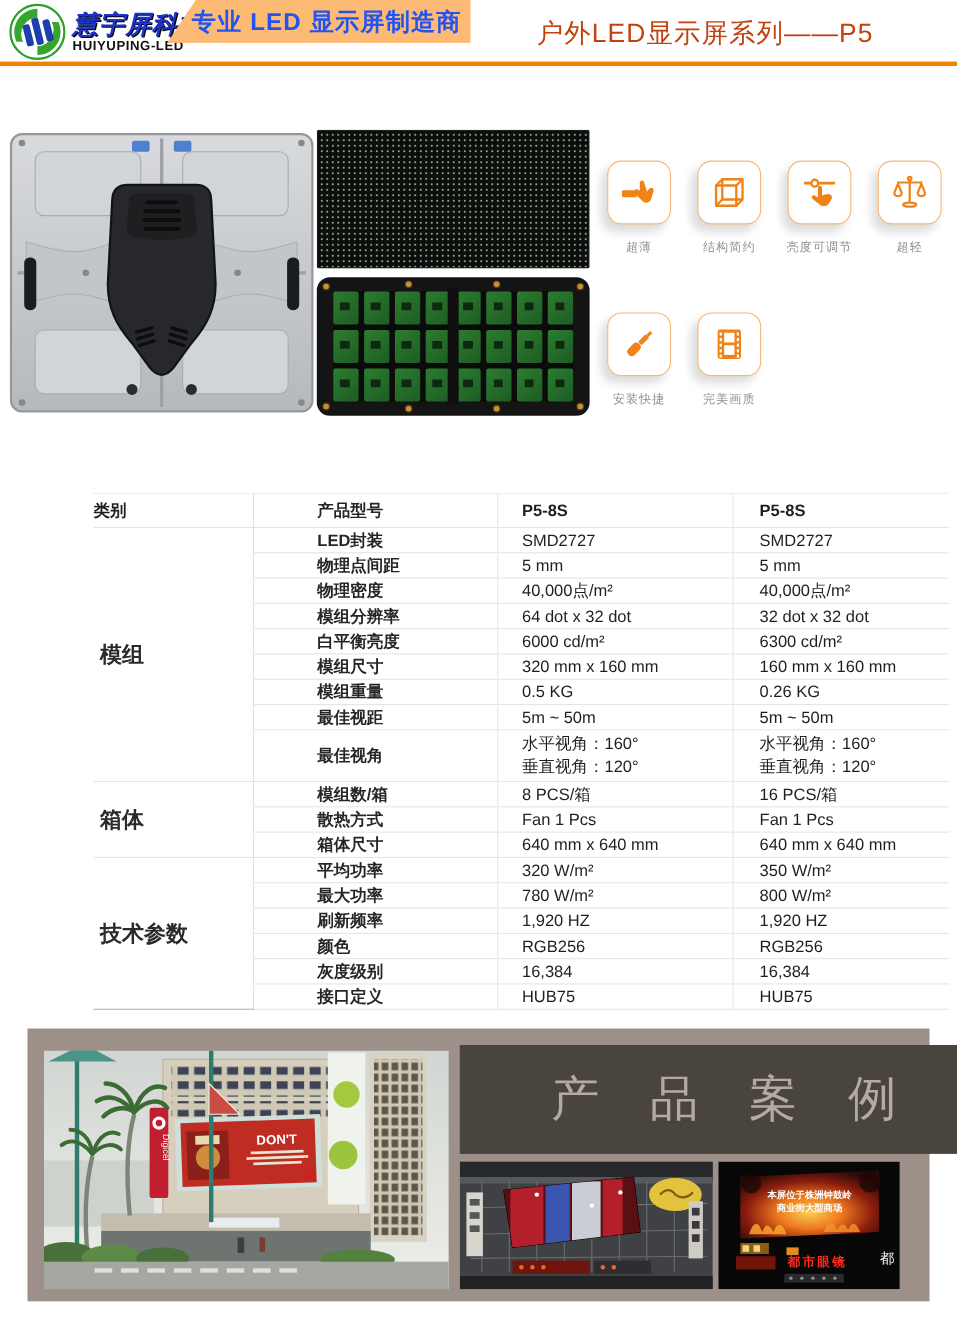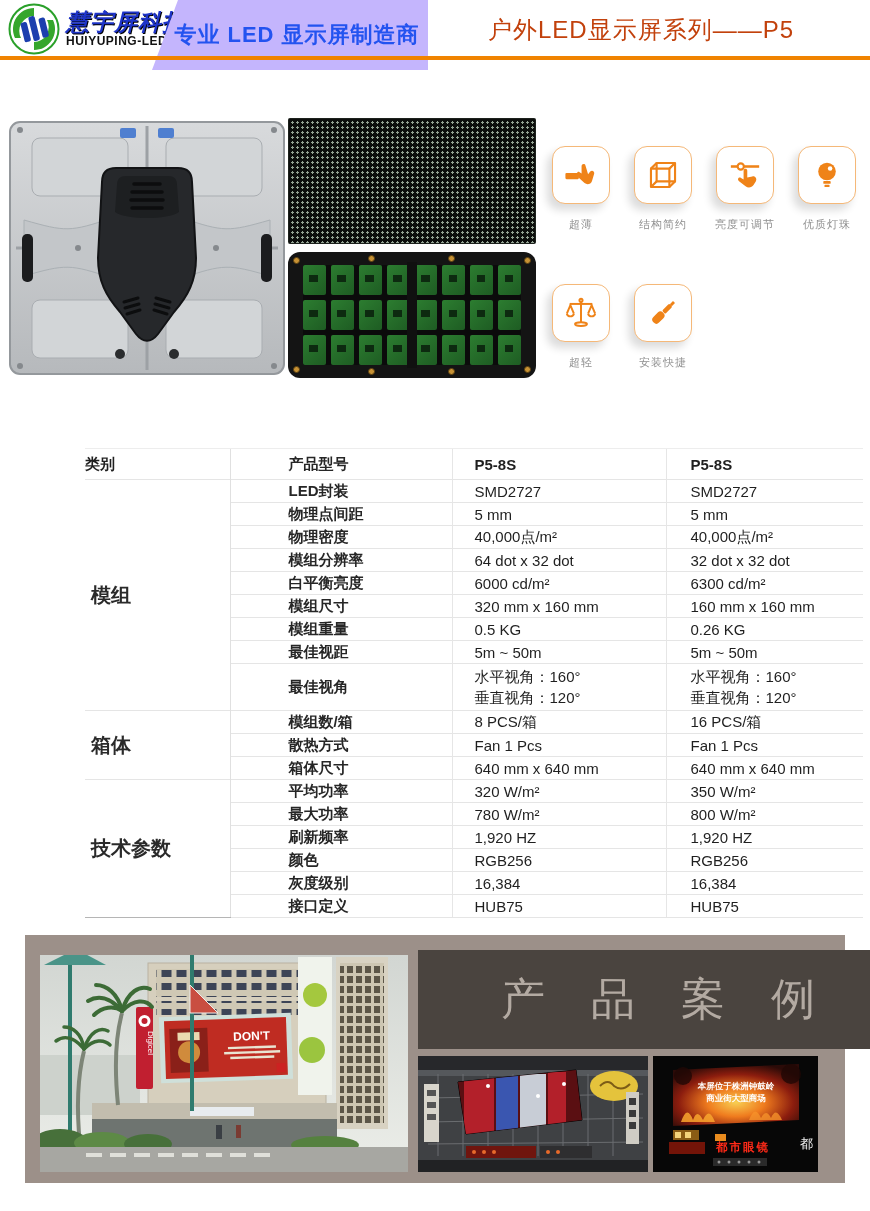--- a/index.html
+++ b/index.html
@@ -5,21 +5,21 @@
   html,body{margin:0;padding:0;background:#fff;}
   .page{position:relative;width:870px;height:1211px;background:#fff;overflow:hidden;
         font-family:"Liberation Sans","DejaVu Sans",sans-serif;color:#222;}
 
   
   .logo-wrap{position:absolute;left:8px;top:2px;height:54px;display:flex;align-items:center;gap:6px;}
   .logo-mark{width:52px;height:52px;}
   .brand-cn{font-size:23px;font-weight:bold;font-style:italic;color:#1e34c8;
             text-shadow:1px 1px 0 #000;letter-spacing:1px;line-height:1.05;}
   .brand-en{font-size:12px;font-weight:bold;color:#111;letter-spacing:0.5px;}
-  .black-banner{position:absolute;left:152px;top:0;width:276px;height:70px;background:#c4b5fd;
+  .black-banner{position:absolute;left:152px;top:0;width:276px;height:39px;background:#fdba74;
                 clip-path:polygon(26px 0,100% 0,100% 100%,0 100%);
                 display:flex;align-items:center;justify-content:center;}
   .black-banner span{font-size:22px;font-weight:bold;color:#2353f0;letter-spacing:1px;padding-left:14px;}
   .series-title{position:absolute;left:488px;top:14px;font-size:24px;color:#c2410c;letter-spacing:1px;}
   .header-rule{position:absolute;left:0;top:56px;width:870px;height:4px;background:#f08300;}
 
   
   .cabinet-photo{position:absolute;left:8px;top:116px;width:278px;height:264px;}
   .module-front{position:absolute;left:288px;top:118px;width:248px;height:126px;border-radius:2px;
       background-color:#0c0e0c;
@@ -208,31 +208,20 @@
         <svg viewBox="0 0 24 24">
             <line x1="2" y1="6" x2="22" y2="6" stroke="#ef8318" stroke-width="1.8"></line>
         <circle cx="9" cy="6" r="2.2" fill="#fff" stroke="#ef8318" stroke-width="1.5"></circle>
         <path d="M11 9 v6.2 l-1.8-1.1 c-1.6-1-3 1-1.4 2.3 l4.6 3.6 c1.8 1.4 4.4 1 5.6-0.9 l1.6-2.6 c1.1-1.8-0.3-3.9-2.4-3.5 l-3.6 0.7 v-4.7 c0-1.8-2.6-1.8-2.6 0 z" fill="#ef8318"></path>
           </svg>
       </div>
       <div class="flabel">亮度可调节</div>
     </div>
     <div class="feature">
       <div class="fbox">
-        <svg viewBox="0 0 24 24">
-            <circle cx="12" cy="9.5" r="6.2" fill="#ef8318"></circle>
-            <circle cx="14.2" cy="7.4" r="1.6" fill="#fff"></circle>
-        <rect x="9.4" y="16.2" width="5.2" height="2" rx="0.6" fill="#ef8318"></rect>
-            <rect x="10.2" y="18.8" width="3.6" height="1.7" rx="0.6" fill="#ef8318"></rect>
-          </svg>
-      </div>
-      <div class="flabel">优质灯珠</div>
-    </div>
-    <div class="feature">
-      <div class="fbox">
         <svg viewBox="0 0 24 24" fill="none" stroke="#ef8318" stroke-width="1.4">
         <circle cx="12" cy="3" r="1.1"></circle>
             <line x1="4" y1="5.6" x2="20" y2="5.6"></line>
             <line x1="12" y1="4.2" x2="12" y2="18.5"></line>
         <path d="M2 12.5 L4.5 6.5 L7 12.5"></path>
             <path d="M2 12.5 a2.6 2.6 0 0 0 5 0"></path>
         <path d="M17 12.5 L19.5 6.5 L22 12.5"></path>
             <path d="M17 12.5 a2.6 2.6 0 0 0 5 0"></path>
         <ellipse cx="12" cy="19.8" rx="4.2" ry="1.3"></ellipse>
           </svg>
@@ -243,20 +232,42 @@
       <div class="fbox">
         <svg viewBox="0 0 24 24">
             <g transform="rotate(45 12 12)" fill="#ef8318">
         <rect x="11" y="1" width="2" height="3.2"></rect>
               <rect x="10.4" y="4.2" width="3.2" height="7.2" rx="1"></rect>
         <rect x="9.2" y="11.8" width="5.6" height="9.6" rx="2.6"></rect>
             </g>
           </svg>
       </div>
       <div class="flabel">安装快捷</div>
+    </div>
+    <div class="feature">
+      <div class="fbox">
+        <svg viewBox="0 0 24 24">
+            <rect x="4.5" y="2.5" width="15" height="19" rx="1.6" fill="#ef8318"></rect>
+        <rect x="8.7" y="4.6" width="6.6" height="6.2" fill="#fff"></rect>
+            <rect x="8.7" y="12.6" width="6.6" height="6.2" fill="#fff"></rect>
+        <g fill="#fff">
+              <rect x="5.8" y="4.4" width="1.4" height="2"></rect>
+              <rect x="5.8" y="8" width="1.4" height="2"></rect>
+        <rect x="5.8" y="11.6" width="1.4" height="2"></rect>
+              <rect x="5.8" y="15.2" width="1.4" height="2"></rect>
+              <rect x="5.8" y="18.6" width="1.4" height="2"></rect>
+        <rect x="16.8" y="4.4" width="1.4" height="2"></rect>
+              <rect x="16.8" y="8" width="1.4" height="2"></rect>
+        <rect x="16.8" y="11.6" width="1.4" height="2"></rect>
+              <rect x="16.8" y="15.2" width="1.4" height="2"></rect>
+              <rect x="16.8" y="18.6" width="1.4" height="2"></rect>
+            </g>
+          </svg>
+      </div>
+      <div class="flabel">完美画质</div>
     </div>
   </div>
 
   <table class="spec">
     <colgroup>
         <col style="width:145px">
         <col style="width:222px">
         <col style="width:214px">
         <col style="width:197px">
       </colgroup>

